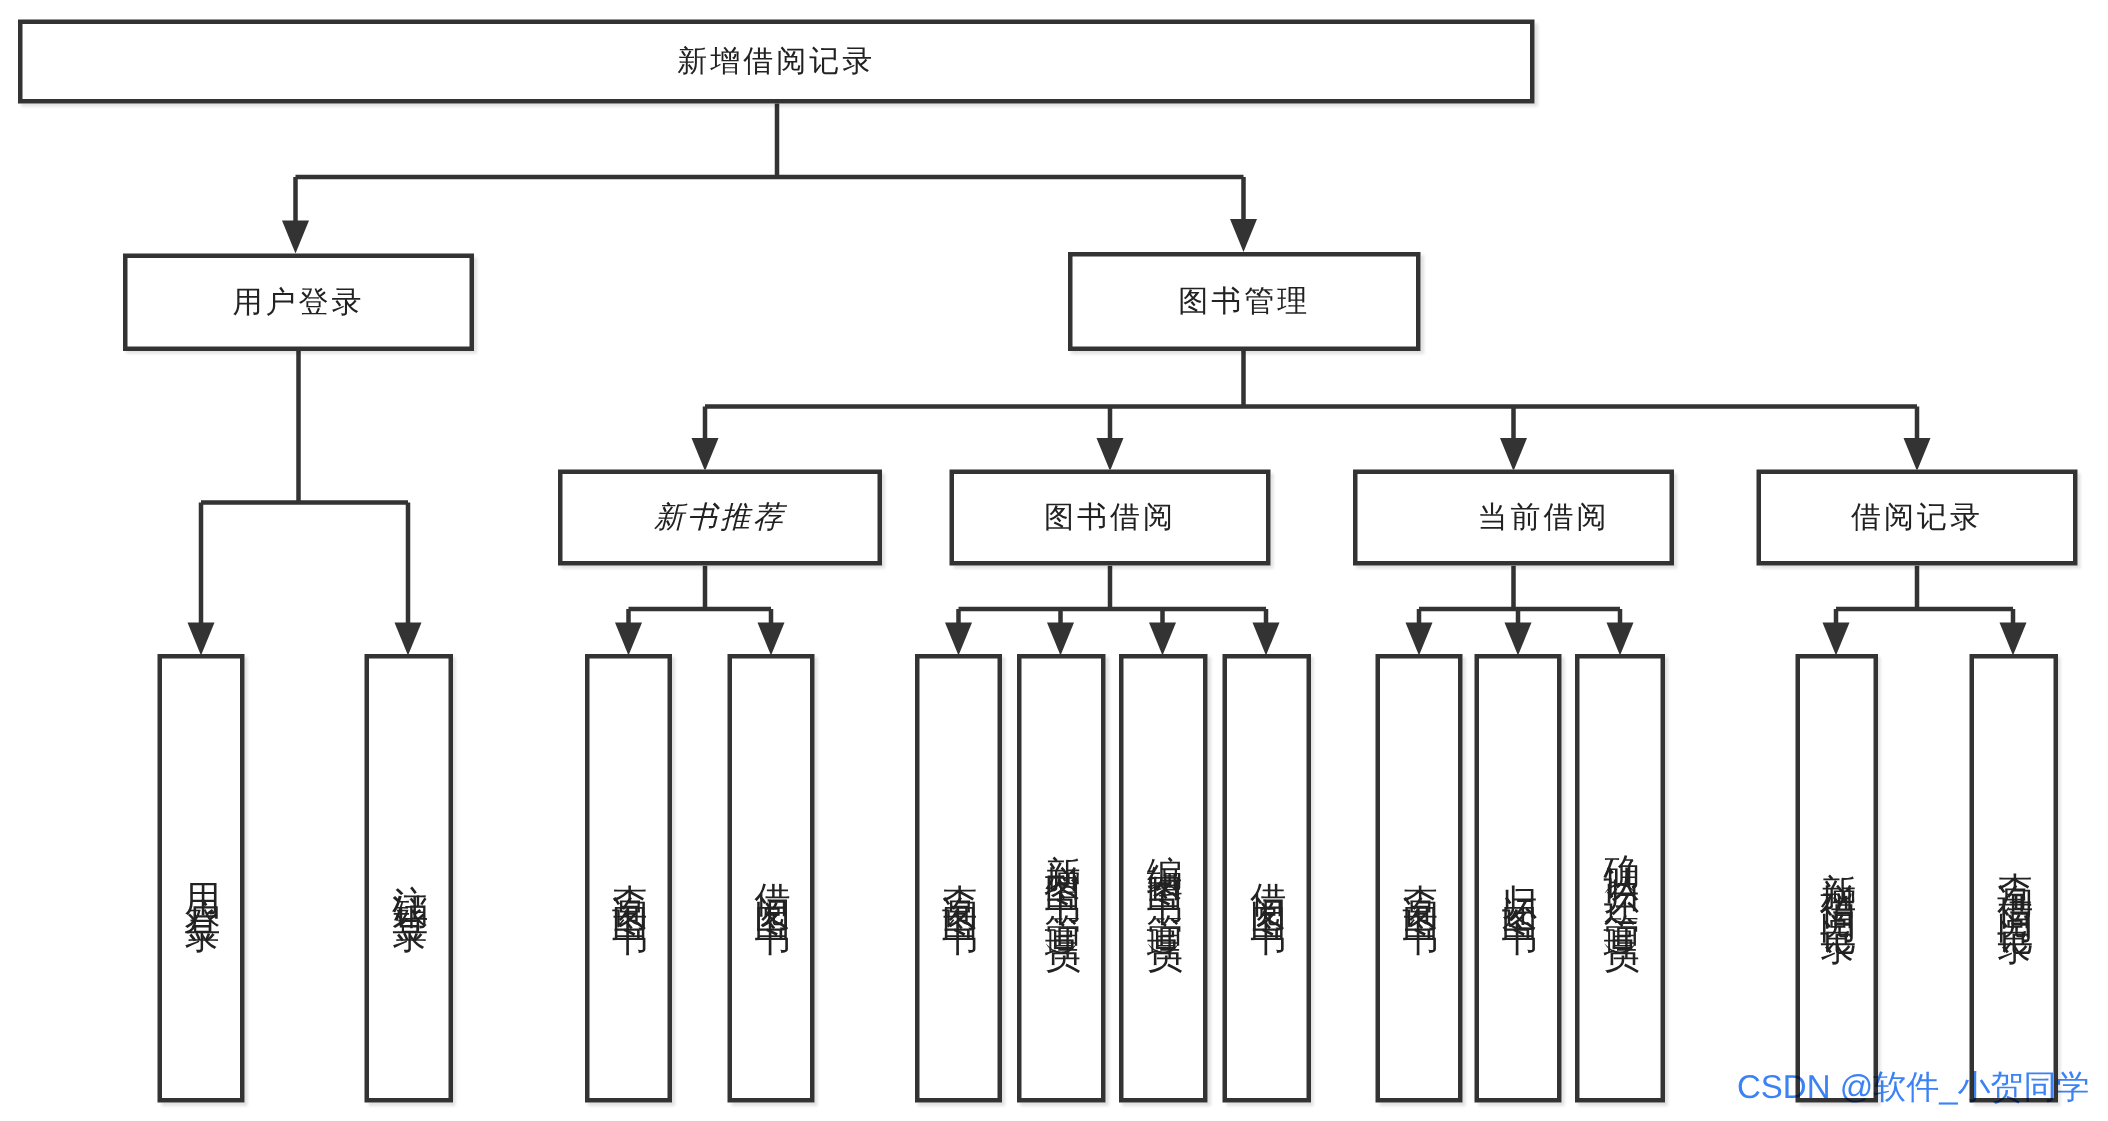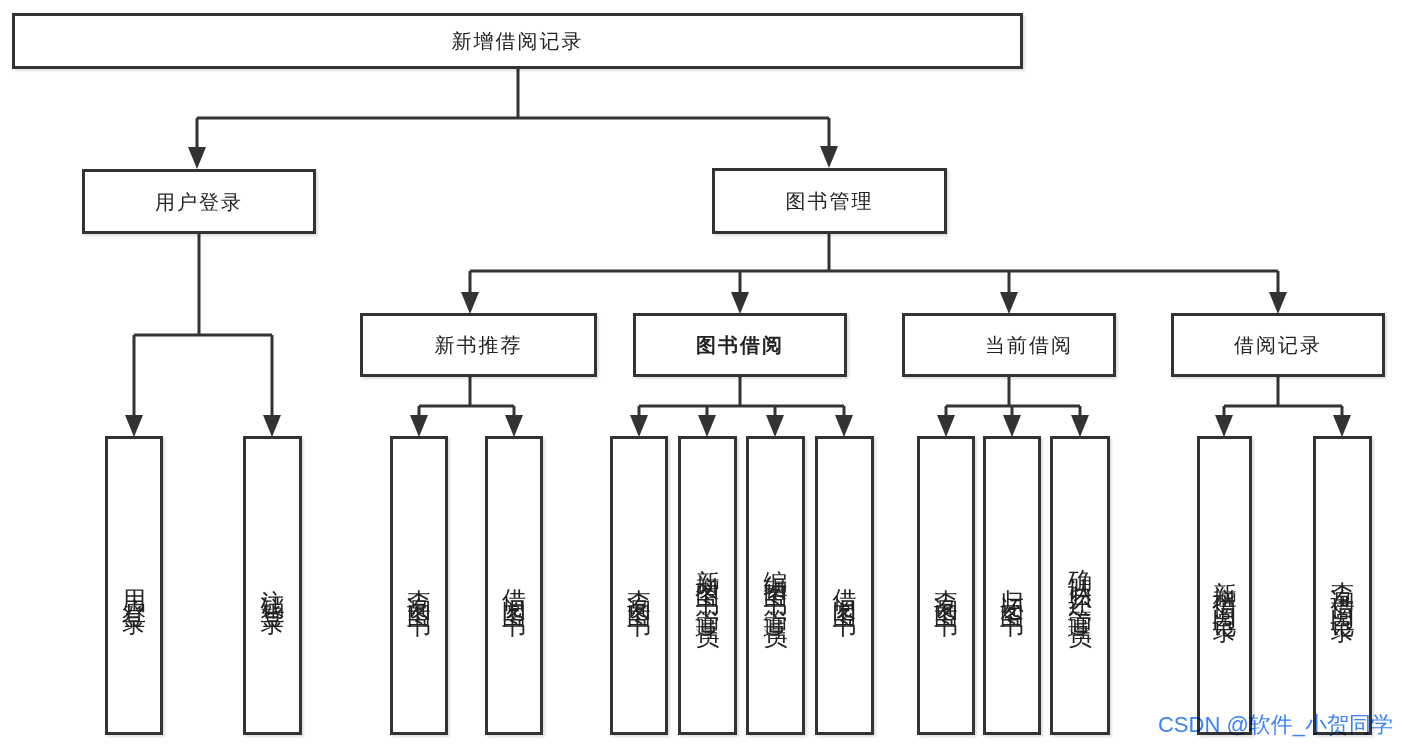--- a/index.html
+++ b/index.html
@@ -88,24 +88,24 @@
     <span class="lbl">新增借阅记录</span>
   </div>
 
   <div class="node h-node" style="left:82px;top:169px;width:234px;height:65px;">
     <span class="lbl">用户登录</span>
   </div>
   <div class="node h-node" style="left:712px;top:168px;width:235px;height:66px;align-items:center;">
     <span class="lbl">图书管理</span>
   </div>
 
-  <div class="node h-node" style="left:360px;top:313px;width:237px;height:64px;">
+  <div class="node h-node" style="left:372px;top:313px;width:216px;height:64px;font-style:italic;">
     <span class="lbl">新书推荐</span>
   </div>
-  <div class="node h-node" style="left:633px;top:313px;width:214px;height:64px;font-weight:bold;">
+  <div class="node h-node" style="left:633px;top:313px;width:214px;height:64px;">
     <span class="lbl">图书借阅</span>
   </div>
   <div class="node h-node" style="left:902px;top:313px;width:214px;height:64px;padding-left:40px;">
     <span class="lbl">当前借阅</span>
   </div>
   <div class="node h-node" style="left:1171px;top:313px;width:214px;height:64px;">
     <span class="lbl">借阅记录</span>
   </div>
 
   <div class="node v-node" style="left:105px;top:436px;width:58px;height:299px;">

